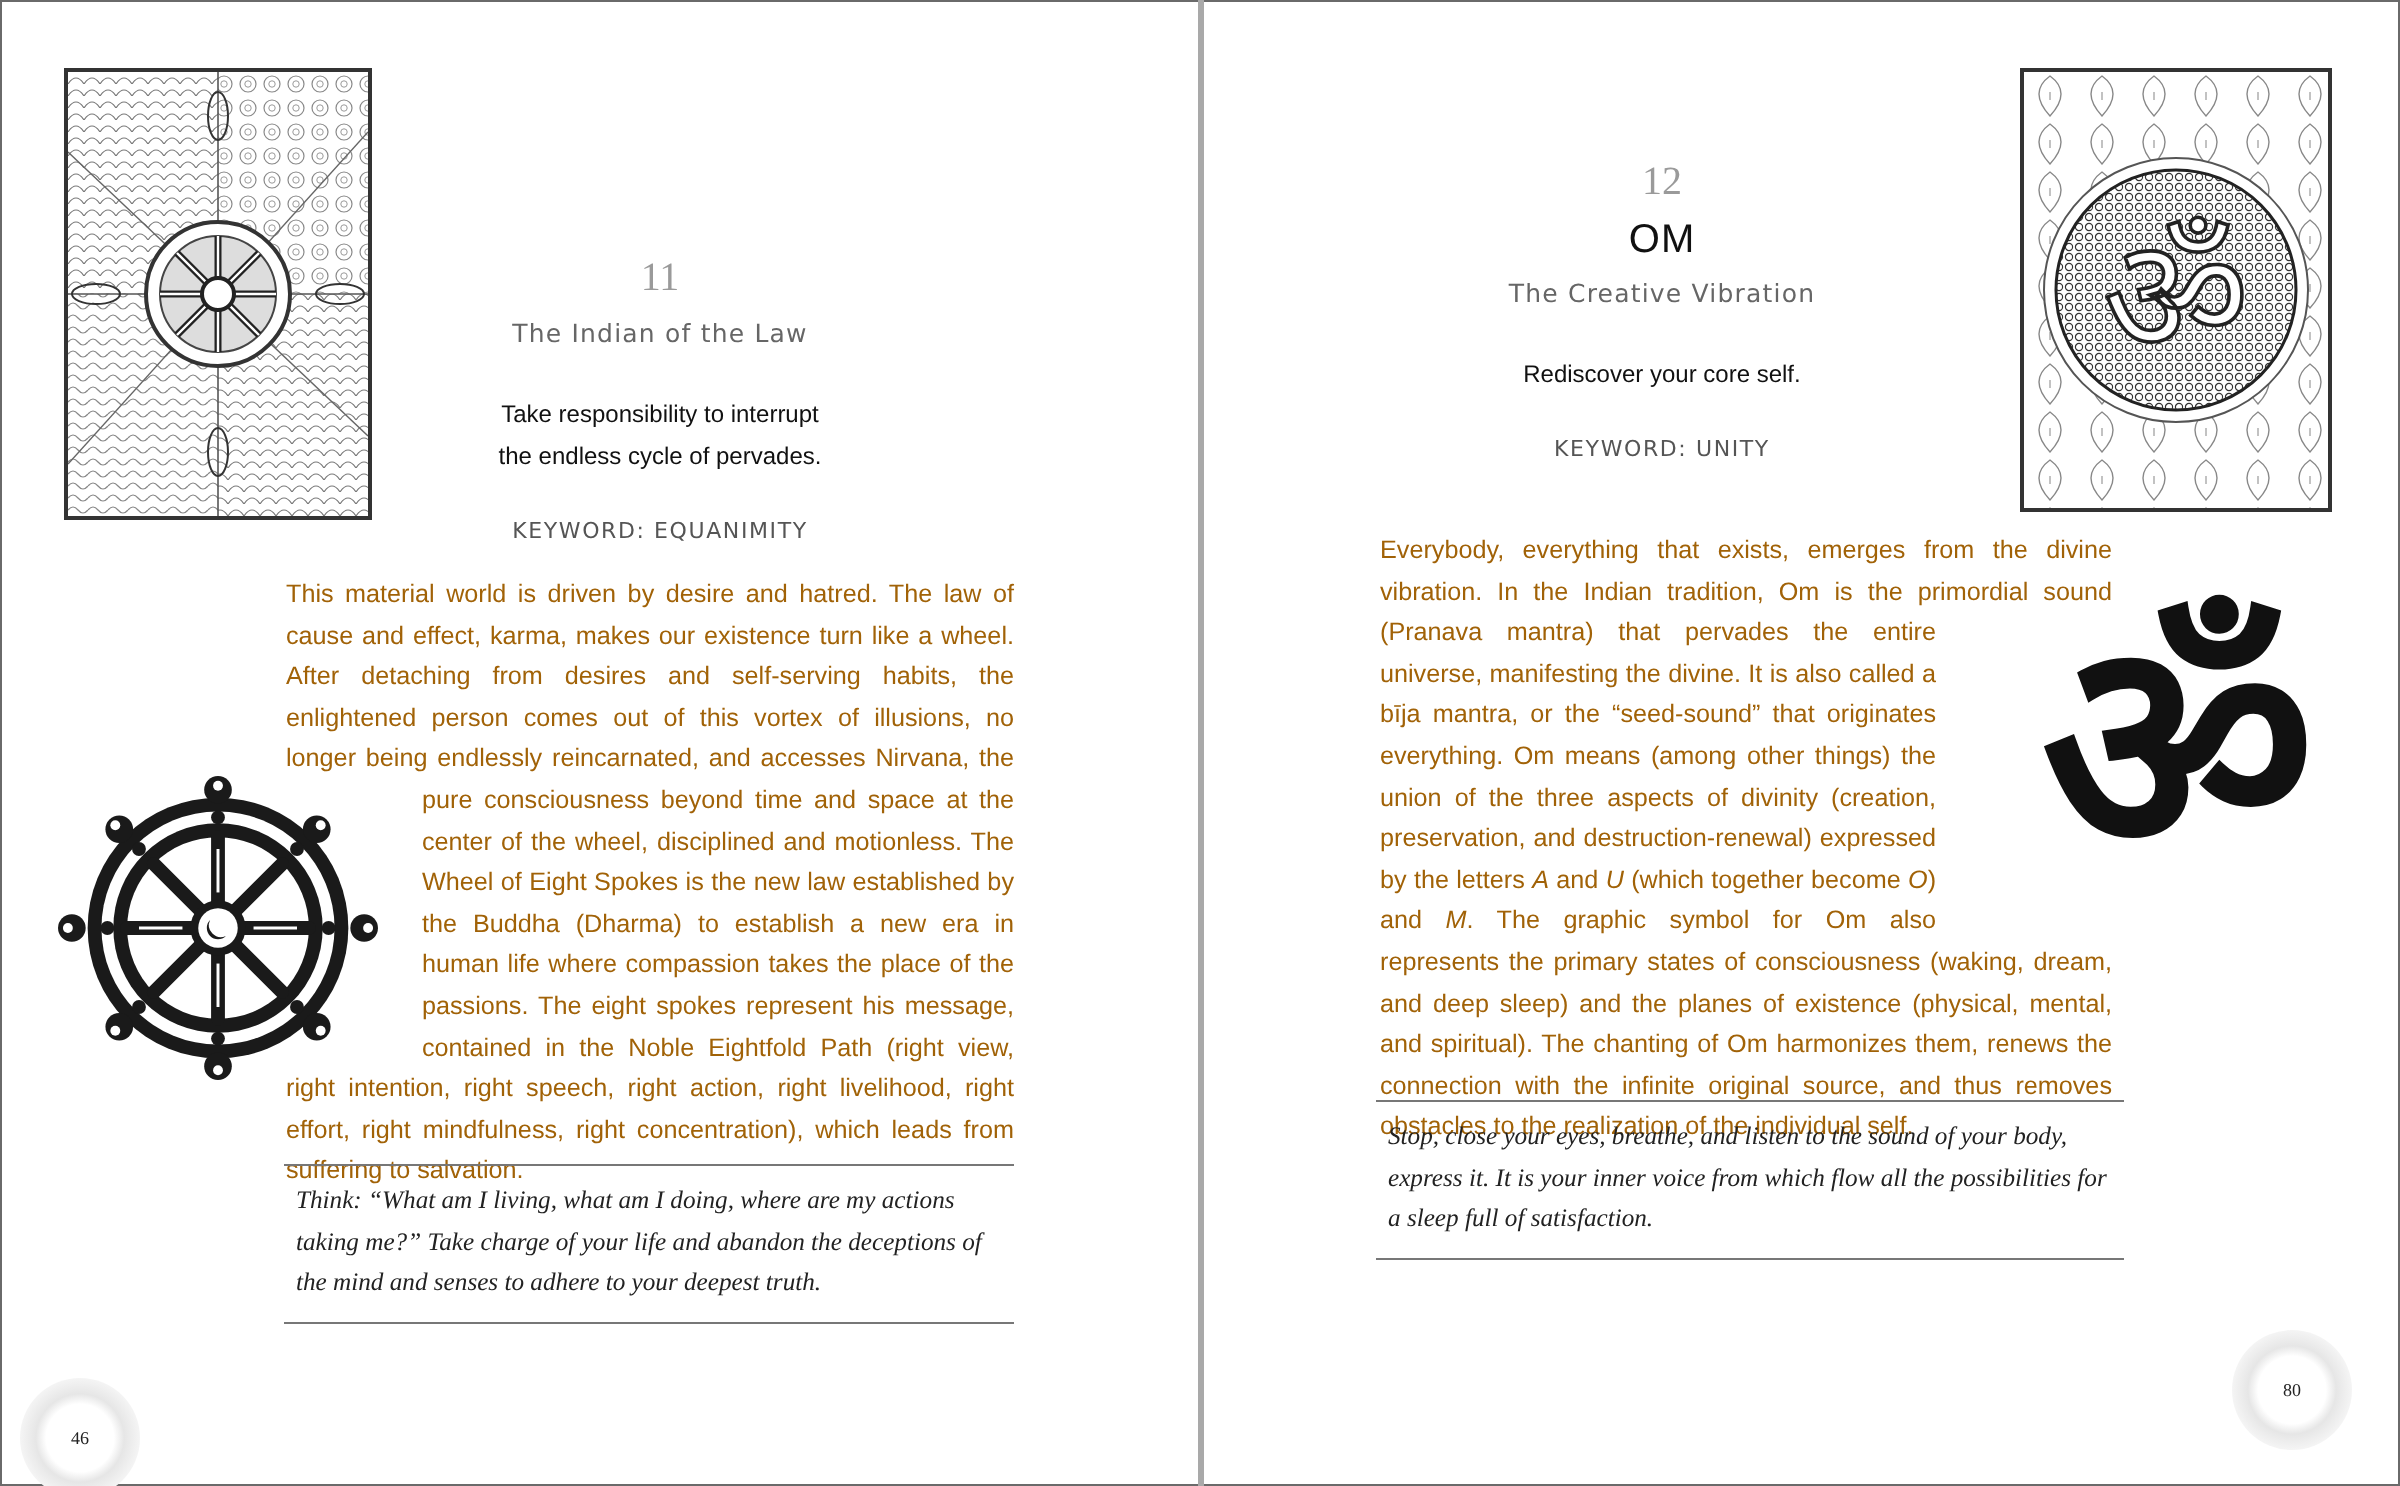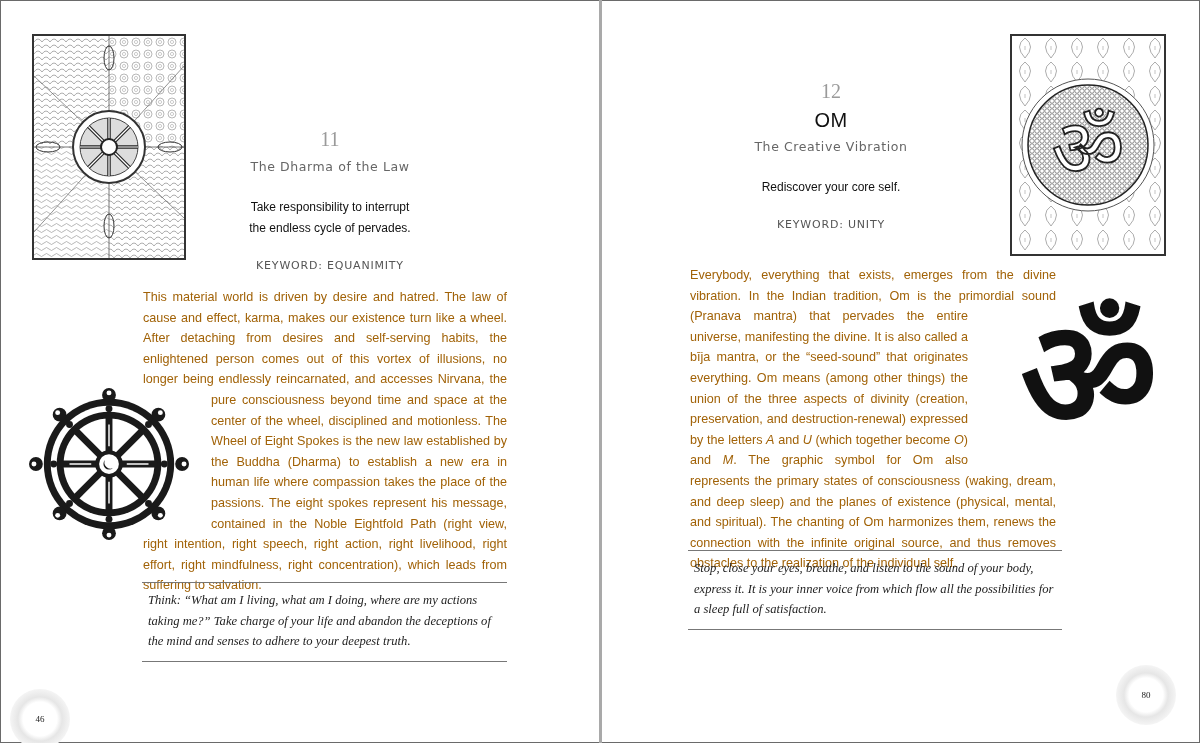--- a/index.html
+++ b/index.html
@@ -75,21 +75,21 @@
       <circle cx="75" cy="111" r="8" fill="#fff" stroke="#222" stroke-width="2"></circle>
       <ellipse cx="75" cy="22" rx="5" ry="12" fill="none" stroke="#333" stroke-width="1"></ellipse>
       <ellipse cx="75" cy="190" rx="5" ry="12" fill="none" stroke="#333" stroke-width="1"></ellipse>
       <ellipse cx="14" cy="111" rx="12" ry="5" fill="none" stroke="#333" stroke-width="1"></ellipse>
       <ellipse cx="136" cy="111" rx="12" ry="5" fill="none" stroke="#333" stroke-width="1"></ellipse>
     </svg>
   </div>
 
   <div class="head" style="left:230px; top:83px; width:200px;margin-top:44px;">
     <div class="num">11</div>
-    <div class="subtitle">The Dharma of the Law</div>
+    <div class="subtitle">The Indian of the Law</div>
     <div class="tagline">
       <div>Take responsibility to interrupt</div>
       <div>the endless cycle of pervades.</div>
     </div>
     <div class="keyword">KEYWORD: EQUANIMITY</div>
   </div>
 
   <div class="glyph" style="left:20px; top:385px; width:178px; height:158px;">
     <svg viewBox="0 0 180 160" width="178" height="158">
       <g transform="translate(90,80)">

